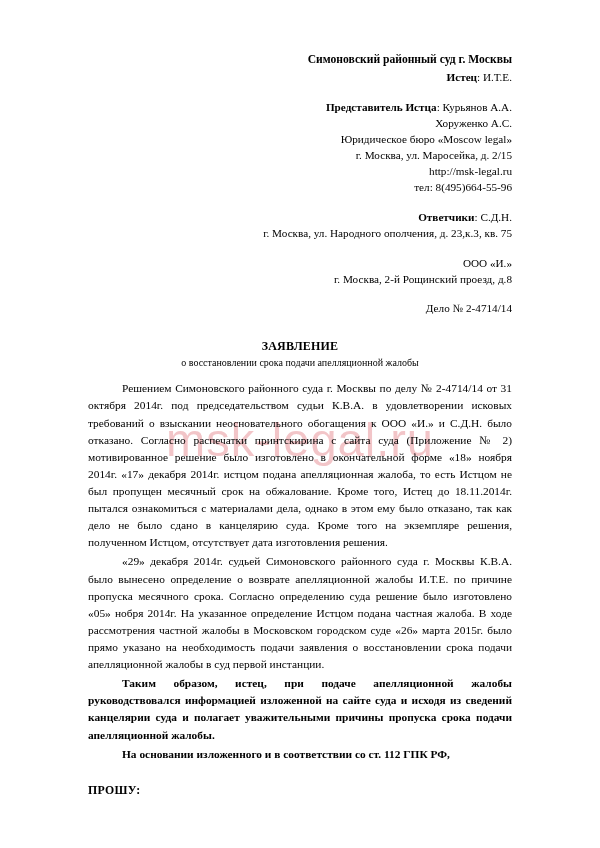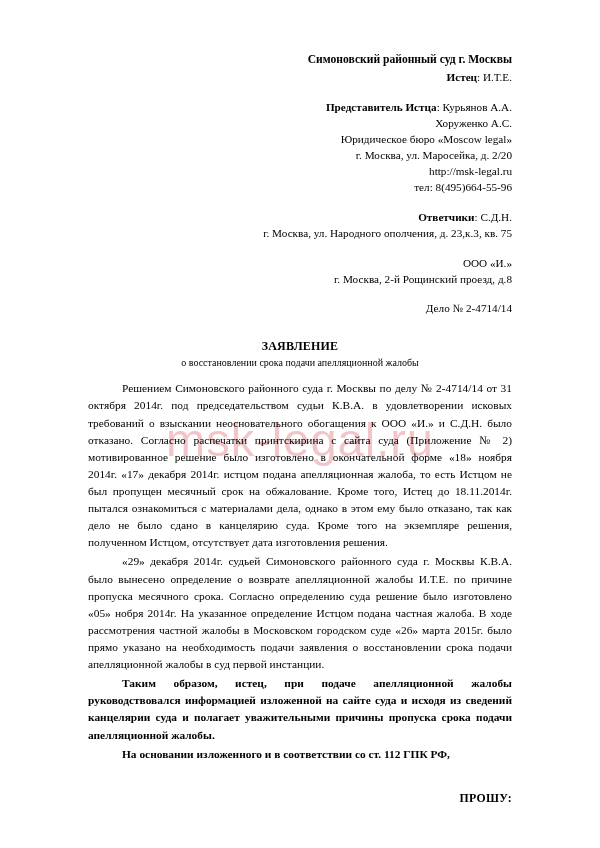--- a/index.html
+++ b/index.html
@@ -111,24 +111,24 @@
     margin-top: 2px;
   }
   .para-gap {
     margin-top: 9px;
     font-weight: bold;
   }
 
   .proshu {
     position: relative;
     z-index: 10;
-    text-align: right;
+    text-align: left;
     font-weight: bold;
     font-size: 11.8px;
-    margin-top: 28px;
+    margin-top: 20px;
     letter-spacing: 0.3px;
   }
 </style>
 </head>
 <body>
 
 <div class="page">
 
   <div class="watermark">
     <span class="watermark-text" style="color: rgb(240, 185, 189);">msk-legal.ru</span>
@@ -139,21 +139,21 @@
     <div class="court-line">Симоновский районный суд г. Москвы</div>
 
     <div class="hdr-group">
       <span class="hdr-line"><span class="lbl">Истец</span>: <span>И.Т.Е.</span></span>
     </div>
 
     <div class="hdr-group">
       <span class="hdr-line"><span class="lbl">Представитель Истца</span>: <span>Курьянов А.А.</span></span>
       <span class="hdr-line">Хоруженко А.С.</span>
       <span class="hdr-line">Юридическое бюро «Moscow legal»</span>
-      <span class="hdr-line">г. Москва, ул. Маросейка, д. 2/20</span>
+      <span class="hdr-line">г. Москва, ул. Маросейка, д. 2/15</span>
       <span class="hdr-line">http://msk-legal.ru</span>
       <span class="hdr-line">тел: 8(495)664-55-96</span>
     </div>
 
     <div class="hdr-group">
       <span class="hdr-line"><span class="lbl">Ответчики</span>: <span>С.Д.Н.</span></span>
       <span class="hdr-line">г. Москва, ул. Народного ополчения, д. 23,к.3, кв. 75</span>
     </div>
 
     <div class="hdr-group">

